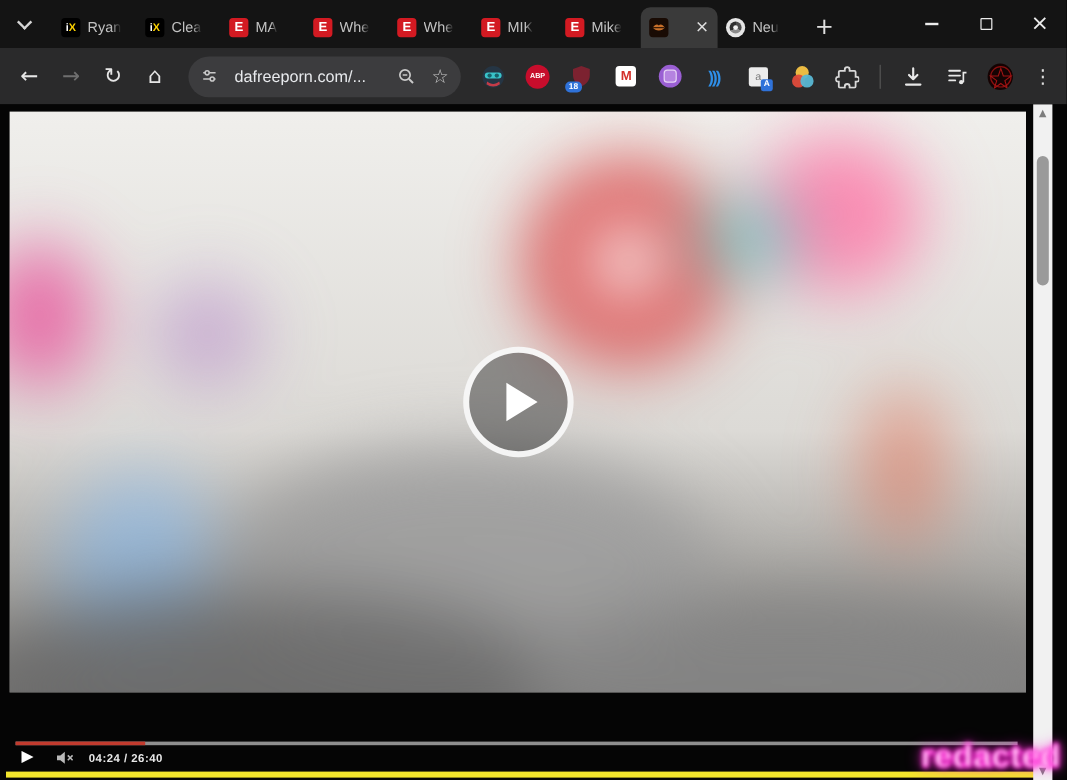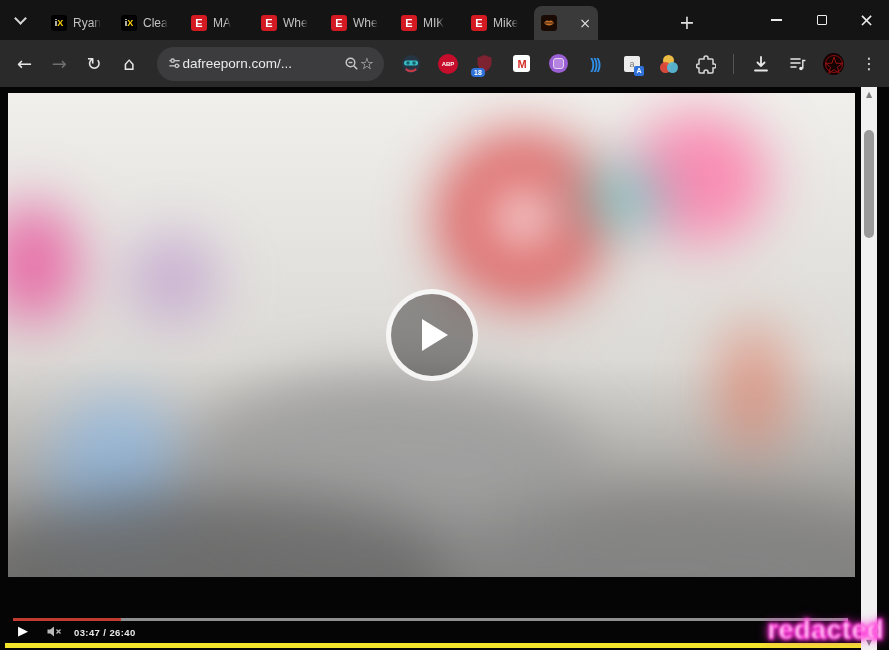--- a/index.html
+++ b/index.html
@@ -35,21 +35,21 @@
   .max-glyph { width:10px; height:10px; border:1.3px solid #ececec; border-radius:1px; }
   .close-glyph { font-size:18px; line-height:1; }
 
   
   .toolbar { position:absolute; left:0; top:40px; width:889px; height:47px; background:#2a2a2b;
     display:flex; align-items:center; padding:0 12px; }
   .navbtn { width:26px; height:26px; display:flex; align-items:center; justify-content:center; font-size:18px;
     color:#e6e6e6; margin-right:10px; cursor:pointer; border-radius:50%; }
   .navbtn.disabled { color:#6f6f6f; }
   .omnibox { width:236px; height:34px; margin-left:6px; background:#3c3c3e; border-radius:17px;
-    display:flex; align-items:center; padding:0 10px; gap:0; cursor:text; }
+    display:flex; align-items:center; padding:0 10px; gap:13px; cursor:text; }
   .omni-url { color:#e8eaed; font-size:13.5px; flex:1; overflow:hidden; white-space:nowrap; }
   .ext { width:20px; height:20px; margin-left:17px; display:flex; align-items:center; justify-content:center;
     position:relative; cursor:pointer; flex:0 0 auto; }
   .ext-abp { width:20px; height:20px; border-radius:50%; background:#c70d2c; color:#fff; font-size:6px; font-weight:bold;
     display:flex; align-items:center; justify-content:center; }
   .badge18 { position:absolute; left:-4px; bottom:-3px; background:#2f72d9; color:#fff; font-size:7px; font-weight:bold;
     border-radius:4px; padding:1px 3px; line-height:1; }
   .ext-m { width:17px; height:17px; background:#fff; border-radius:3px; color:#d3302a; font-weight:900; font-size:11px;
     display:flex; align-items:center; justify-content:center; }
   .ext-purple { width:19px; height:19px; border-radius:50%; background:#9a5fd3; display:flex; align-items:center; justify-content:center; }
@@ -140,20 +140,24 @@
     </div>
     <div class="tab active">
       <span class="fav fav-lips">
         <svg width="16" height="16" viewBox="0 0 16 16">
             <path d="M3 8c2-3.2 4-3 5-1.8C9 5 11 4.8 13 8c-2 3.2-8 3.2-10 0z" fill="#c9702a"></path>
             <path d="M3.2 8h9.6" stroke="#3a1c08" stroke-width="1"></path>
           </svg>
       </span>
       <span class="tclose glyph">×</span>
     </div>
+    <div class="tab">
+      <span class="fav fav-neu"></span>
+      <span class="tlabel">Neu</span>
+    </div>
   </div>
 
   <div class="newtab glyph">+</div>
 
   <div class="wincontrols">
     <div class="winbtn">
         <span class="min-glyph"></span>
       </div>
     <div class="winbtn">
         <span class="max-glyph"></span>
@@ -272,21 +276,21 @@
   <div class="progress">
     <div class="played" style="width: 12.9%;"></div>
   </div>
   <span class="ctl-play glyph">▶</span>
   <span class="ctl-mute">
     <svg width="16" height="13" viewBox="0 0 16 13">
         <path d="M1.5 4.5v4h2.8L8 11.5v-10L4.3 4.5z" fill="#b9b9b9"></path>
         <path d="M10.5 4.5l4 4M14.5 4.5l-4 4" stroke="#b9b9b9" stroke-width="1.3"></path>
       </svg>
   </span>
-  <span class="ctl-time">03:47 / 26:40</span>
+  <span class="ctl-time">04:24 / 26:40</span>
 
   <div class="yellowbar"></div>
   <span class="watermark">redacted</span>
 
   <div class="scrollbar">
     <span class="sb-arrow glyph" style="top:0;">▲</span>
     <span class="sb-thumb"></span>
     <span class="sb-arrow glyph" style="bottom:0;">▼</span>
   </div>
 </div>

